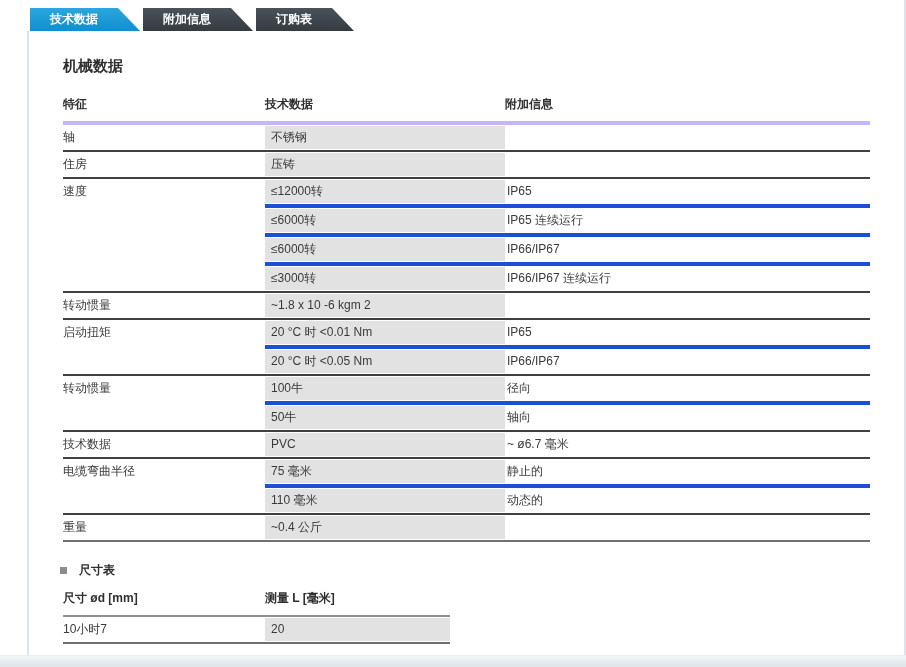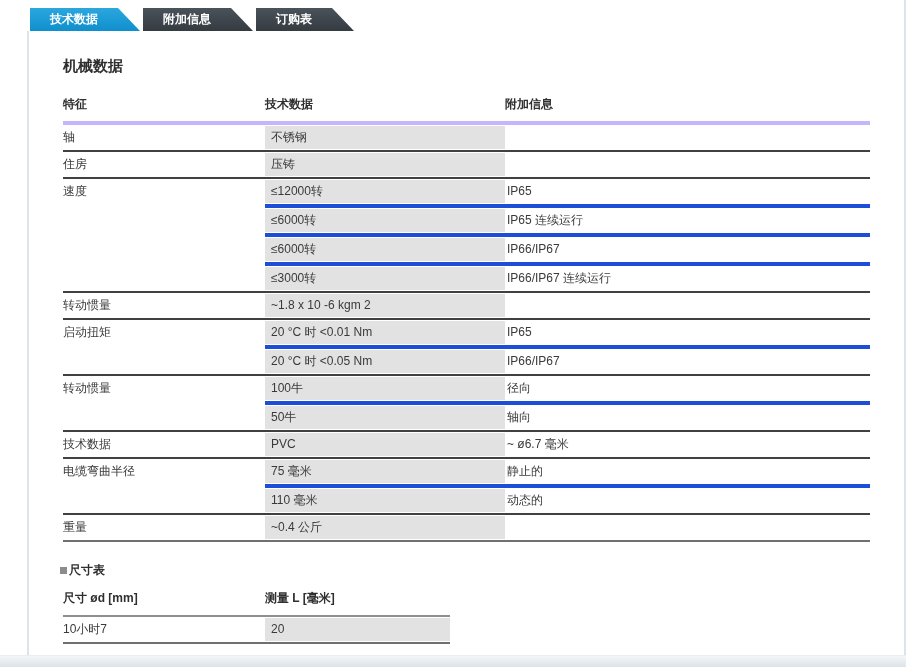--- a/index.html
+++ b/index.html
@@ -43,21 +43,21 @@
   }
   td { padding:0; vertical-align:top; font-size:12px; color:#3a3a3a; }
   .cin { line-height:17px; padding:4px 6px 4px 0; min-height:25px; word-wrap:break-word; }
   td.tech .cin { background:#e2e2e2; margin:1px 0; padding:3px 6px; min-height:23px; }
   td.info .cin { padding-left:2px; }
 
   #mech-table { width:807px; border-bottom:2px solid #707070; }
   #mech-table tbody tr.gstart:not(.first) td { border-top:2px solid #404040; }
   #mech-table tbody tr.sub td { border-top:4px solid #1d4ed8; }
 
-  .sec-head { display:flex; align-items:center; gap:2px; margin:20px 0 4px 31px;font-family:Liberation Serif, serif; }
+  .sec-head { display:flex; align-items:center; gap:12px; margin:20px 0 4px 31px;font-family:Liberation Serif, serif; }
   .sec-bullet { width:7px; height:7px; background:#8c8c8c; flex:none; }
   .sec-title { font-size:12px; font-weight:bold; color:#2f2f2f; }
 
   #dim-table { width:387px; border-bottom:2px solid #6f6f6f; }
   #dim-table th { border-bottom:2px solid #8f8f8f; }
   #dim-table tbody tr:not(:first-child) td { border-top:2px solid #a3a3a3; }
 </style>
 </head>
 <body>
 

